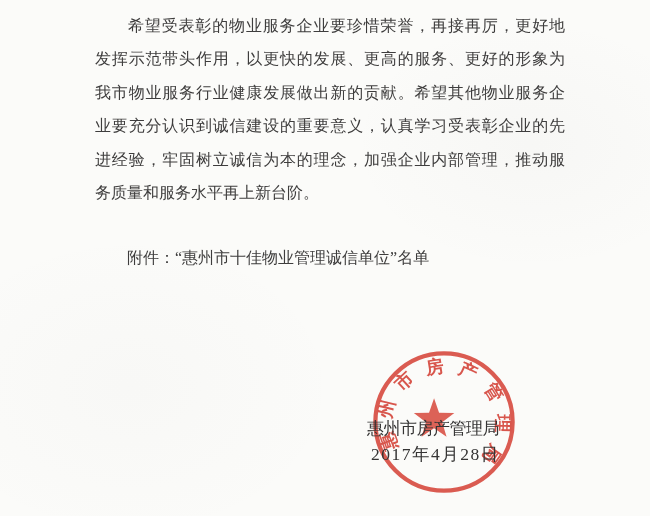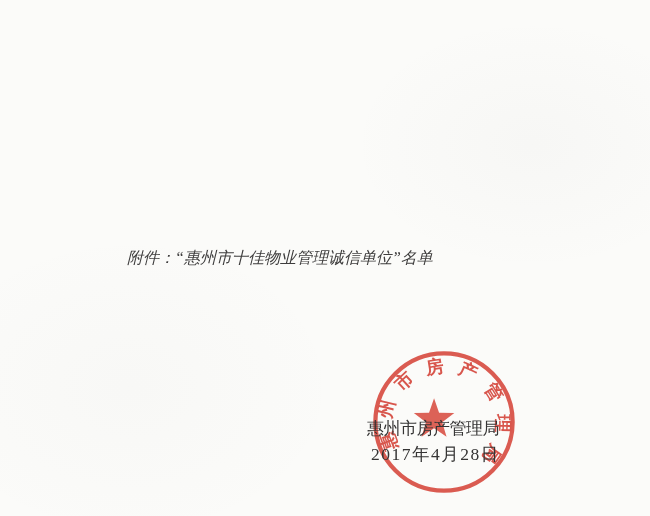--- a/index.html
+++ b/index.html
@@ -24,21 +24,21 @@
     -moz-text-align-last:justify;
     text-align-last:justify;
     overflow:hidden;
   }
   .text-line.first{ text-indent:33px; }
   .text-line.last{
     text-align:left;text-align-last:left;-moz-text-align-last:left;
   }
   .attachment{
     position:absolute;left:127px;top:247px;
-    font-size:16px;line-height:22px;white-space:nowrap;font-style:italic;
+    font-size:16px;line-height:22px;white-space:nowrap;
   }
   .seal{
     position:absolute;left:373px;top:351px;width:142px;height:142px;
     opacity:.92;
     mix-blend-mode:multiply;
     filter:blur(0.35px);
   }
   .seal text{
     font-family:"Liberation Serif","DejaVu Serif",serif;
     font-weight:700;
@@ -54,20 +54,28 @@
     position:absolute;left:371px;top:442px;
     font-size:17.5px;letter-spacing:1.5px;white-space:nowrap;
     color:#353434;z-index:3;
   }
 </style>
 </head>
 <body>
 
 <div class="page">
 
+  <div class="body-text">
+    <div class="text-line first">希望受表彰的物业服务企业要珍惜荣誉，再接再厉，更好地</div>
+    <div class="text-line">发挥示范带头作用，以更快的发展、更高的服务、更好的形象为</div>
+    <div class="text-line">我市物业服务行业健康发展做出新的贡献。希望其他物业服务企</div>
+    <div class="text-line">业要充分认识到诚信建设的重要意义，认真学习受表彰企业的先</div>
+    <div class="text-line">进经验，牢固树立诚信为本的理念，加强企业内部管理，推动服</div>
+    <div class="text-line last">务质量和服务水平再上新台阶。</div>
+  </div>
 
   <div class="attachment">附件：“惠州市十佳物业管理诚信单位”名单</div>
 
   <svg class="seal" viewBox="0 0 150 150" xmlns="http://www.w3.org/2000/svg" aria-hidden="true">
     <ellipse cx="75" cy="75" rx="72.5" ry="72.5" fill="none" stroke="#dc4e44" stroke-width="4.5"></ellipse>
     <polygon points="64.5,50 69.8,65.2 85.9,65.55 73.1,75.3 77.7,90.7 64.5,81.5 51.3,90.7 55.9,75.3 43.1,65.55 59.2,65.2" fill="#de564b"></polygon>
     <g>
       <text x="16.7" y="95.2" text-anchor="middle" dominant-baseline="central" transform="rotate(-110 16.7 95.2)">惠</text>
       <text x="14.7" y="61.2" text-anchor="middle" dominant-baseline="central" transform="rotate(-76.4 14.7 61.2)">州</text>
       <text x="32.85" y="31.7" text-anchor="middle" dominant-baseline="central" transform="rotate(-42.9 32.85 31.7)">市</text>

